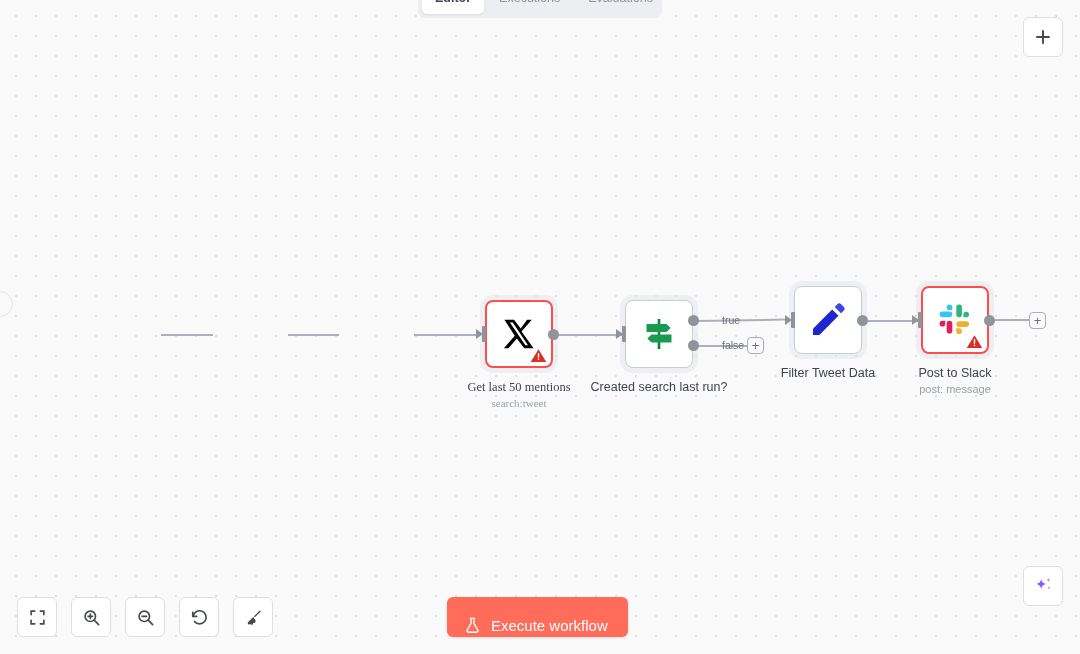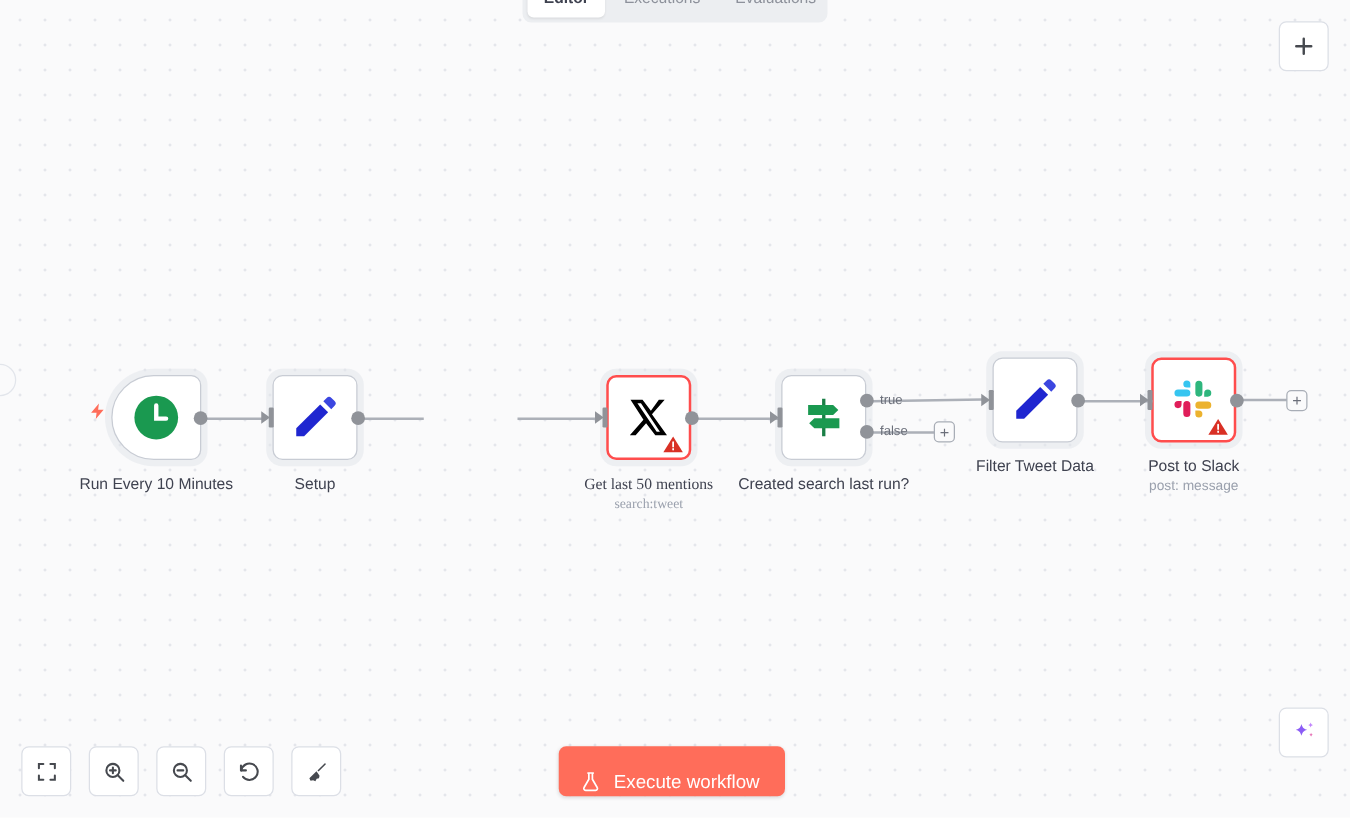--- a/index.html
+++ b/index.html
@@ -194,20 +194,21 @@
     background: #acb0b8;
     z-index: 2;
   }
 
   .branch-label {
     position: absolute;
     font-size: 10.5px;
     color: #6b6f7a;
     z-index: 7;
     background: transparent;
+    margin-left: 18px;
   }
 
   .plus-stub {
     position: absolute;
     width: 17px;
     height: 17px;
     border: 1.5px solid #a8adb6;
     border-radius: 4px;
     background: #fafafb;
     display: flex;
@@ -256,52 +257,21 @@
 
     <div class="wire" style="left:161px; top:334px; width:52px;"></div>
     <div class="wire" style="left:288px; top:334px; width:51px;"></div>
     <div class="wire" style="left:414px; top:334px; width:64px;"></div>
     <div class="wire" style="left:555px; top:334px; width:68px;"></div>
     <div class="wire" style="left:698px; top:320px; width:88px; transform:rotate(-0.9deg); transform-origin:left center;"></div>
     <div class="wire" style="left:698px; top:345px; width:50px;"></div>
     <div class="wire" style="left:866px; top:320px; width:56px;"></div>
     <div class="wire" style="left:992px; top:319px; width:38px;"></div>
 
-    <div class="node-wrap" style="left:89px; top:300px;">
-      <div class="node-box trigger">
-        <span class="bolt">
-          <svg width="15" height="20" viewBox="0 0 24 24">
-              <path d="M13 2 3 14h7l-1 8 10-12h-7z" fill="#ff6d5a"></path>
-            </svg>
-        </span>
-        <span>
-          <svg width="42" height="42" viewBox="0 0 24 24">
-            <circle cx="12" cy="12" r="10" fill="#1a9950"></circle>
-            <path d="M12 6.5v6h4.5" stroke="#ffffff" stroke-width="2" stroke-linecap="round" fill="none"></path>
-          </svg>
-        </span>
-      </div>
-      <div class="dot" style="left:66px; top:29px;"></div>
-      <div class="node-label" style="left:36px;">Run Every 10 Minutes</div>
-    </div>
-
-    <div class="node-wrap" style="left:218px; top:300px;">
-      <div class="arrow-in" style="left:-9px; top:29px;"></div>
-      <div class="bar-in" style="left:-3px; top:26px;"></div>
-      <div class="node-box">
-        <span>
-          <svg width="40" height="40" viewBox="0 0 24 24">
-            <path d="M3 17.2 14.5 5.7l3.8 3.8L6.8 21H3z" fill="#1f26d0"></path>
-            <path d="M16 4.2 19.8 8l1.6-1.6a1.6 1.6 0 0 0 0-2.3l-1.5-1.5a1.6 1.6 0 0 0-2.3 0z" fill="#3b46e0"></path>
-          </svg>
-        </span>
-      </div>
-      <div class="dot" style="left:63px; top:29px;"></div>
-      <div class="node-label">Setup</div>
-    </div>
+
 
 
     <div class="node-wrap" style="left:485px; top:300px;font-family:Liberation Serif, serif;">
       <div class="arrow-in" style="left:-9px; top:29px;"></div>
       <div class="bar-in" style="left:-3px; top:26px;"></div>
       <div class="node-box error">
         <span>
           <svg width="34" height="34" viewBox="0 0 24 24">
             <path d="M17.7 2h3.3l-7.2 8.2L22.3 22h-6.6l-5.2-6.8L4.6 22H1.3l7.7-8.8L1.7 2h6.8l4.7 6.2zm-1.2 18h1.8L7.6 3.9H5.6z" fill="#000000"></path>
           </svg>

